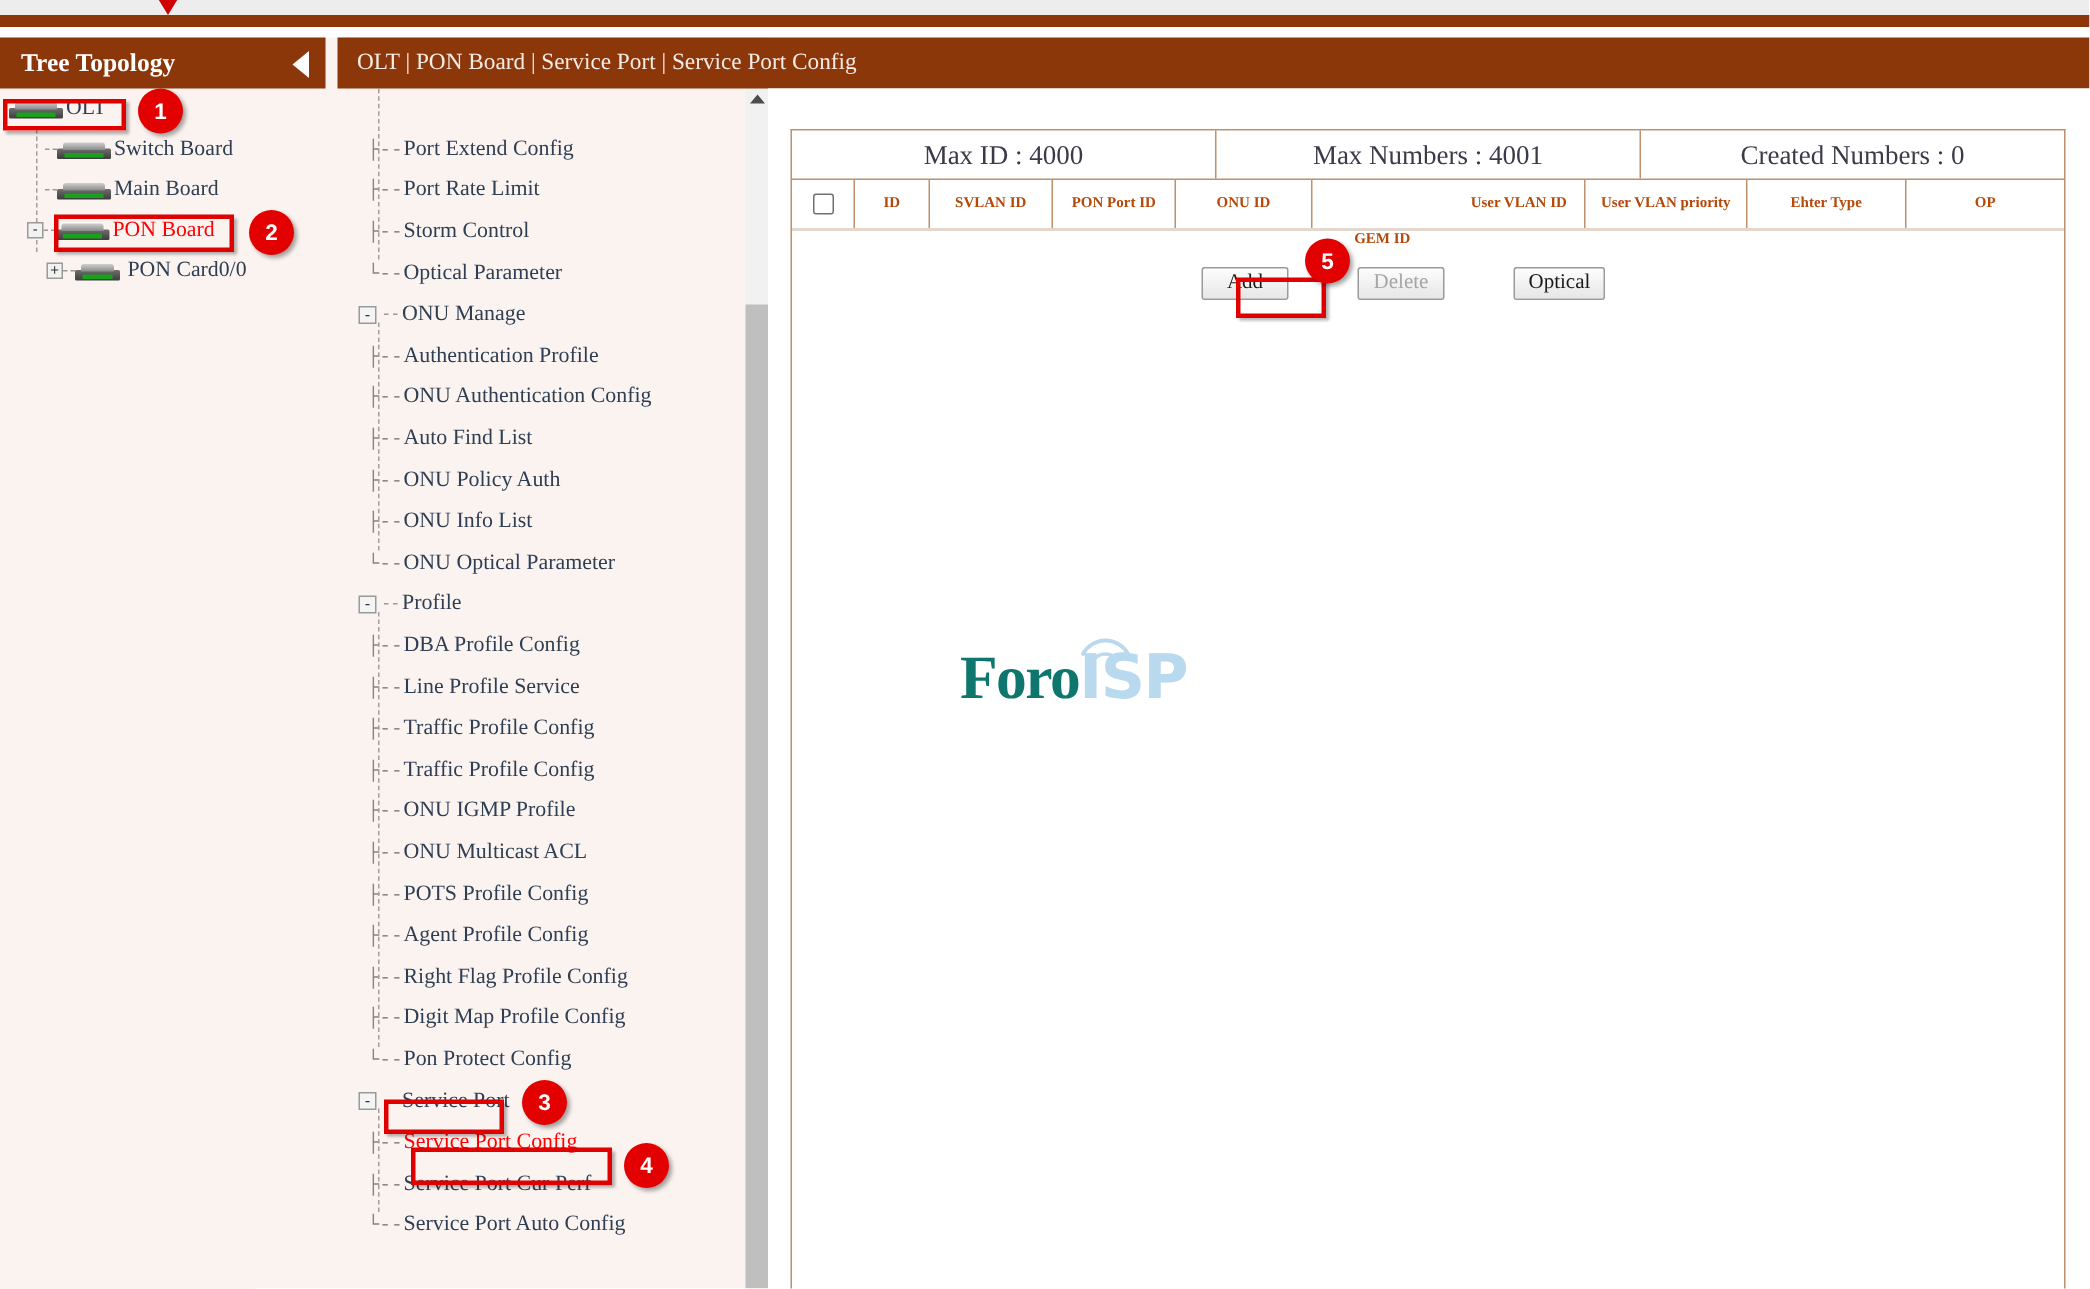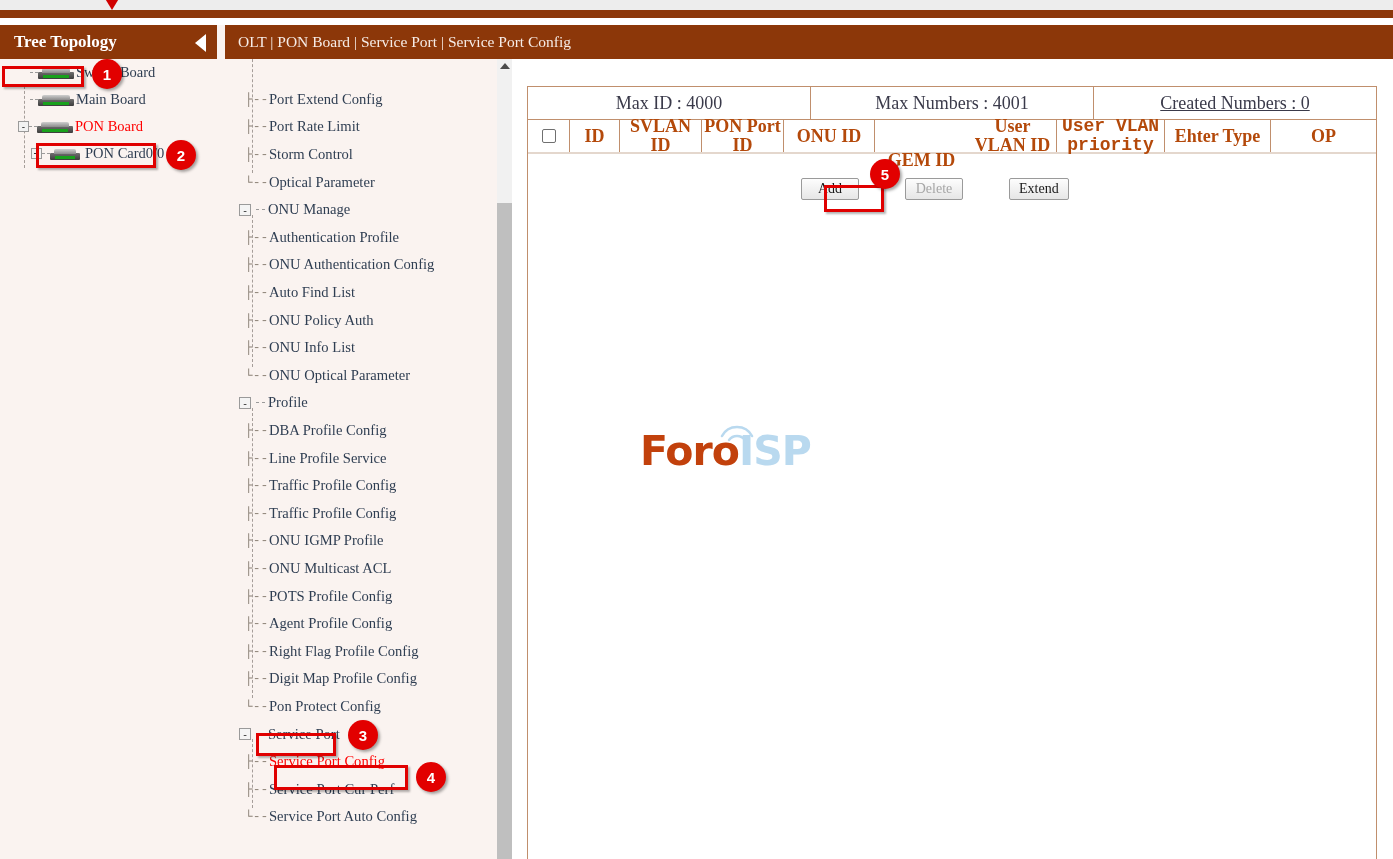--- a/index.html
+++ b/index.html
@@ -191,39 +191,39 @@
     border-bottom: none;
     background: #ffffff;
   }
   .info-row { display: flex; height: 33px; border-bottom: 1px solid #c08f6d; }
   .info-cell {
     flex: 1 1 0;
     display: flex; align-items: center; justify-content: center;
     font-size: 18px; color: #3a3a4a;
     border-right: 1px solid #c08f6d;
   }
-  .info-cell:last-child { border-right: none; text-decoration: underline; }
+  .info-cell:last-child { border-right: none; }
 
   .thead { display: flex; height: 34px; border-bottom: 2px solid #e4d7cd; }
   .th {
     display: flex; align-items: center; justify-content: center;
-    font-size: 18px; font-weight: bold; color: #b4490a;
+    font-size: 10px; font-weight: bold; color: #b4490a;
     border-right: 1px solid #c08f6d;
     text-align: center;
     line-height: 1.05;
   }
   .th:last-child { border-right: none; }
   .th.cb { flex: 0 0 42px; }
   .th.c-id { flex: 0 0 50px; }
   .th.c-sv { flex: 0 0 82px; }
   .th.c-pon { flex: 0 0 82px; }
   .th.c-onu { flex: 0 0 91px; }
   .th.c-gem { flex: 0 0 94px; margin-top: 40px; }
   .th.c-uv { flex: 0 0 88px; }
-  .th.c-up { flex: 0 0 108px; font-family: Liberation Mono, monospace; }
+  .th.c-up { flex: 0 0 108px; }
   .th.c-et { flex: 0 0 106px; }
   .th.c-op { flex: 1 1 auto; }
 
   .chk {
     width: 14px; height: 14px;
     border: 1px solid #707070;
     background: #fff;
     border-radius: 2px;
     cursor: pointer;
   }
@@ -252,21 +252,21 @@
 
   
   .watermark {
     position: absolute; left: 112px; top: 340px;
     width: 150px; height: 62px;
     font-family: "DejaVu Sans", sans-serif;
     font-size: 41px; font-weight: bold;
     letter-spacing: -1px;
     user-select: none;
   }
-  .wm-foro { color: #c2410c; }
+  .wm-foro { color: #0f766e; font-family: Liberation Serif, serif; }
   .wm-isp { color: #b9d9ef; }
   .wm-arc { position: absolute; left: 78px; top: -6px; }
 
   
   .hl {
     position: absolute;
     border: 3px solid #e00000;
     box-shadow: 2px 2px 2px rgba(0,0,0,0.30);
     pointer-events: none;
   }
@@ -297,20 +297,28 @@
 
   <div class="left-panel">
     <div class="left-header">
       <span>Tree Topology</span>
       <span class="collapse-arrow"></span>
     </div>
 
     <div class="tree">
       <div class="vline"></div>
 
+      <div class="tnode" style="padding-left:6px;">
+        <span class="dev">
+          <span class="body"></span>
+            <span class="top"></span>
+            <span class="led"></span>
+        </span>
+        <span class="lbl">OLT</span>
+      </div>
 
       <div class="tnode" style="padding-left:30px;">
         <span class="dash-h"></span>
         <span class="dev">
           <span class="body"></span>
             <span class="top"></span>
             <span class="led"></span>
         </span>
         <span class="lbl">Switch Board</span>
       </div>
@@ -498,21 +506,21 @@
         <div class="th c-gem">GEM ID</div>
         <div class="th c-uv">User VLAN ID</div>
         <div class="th c-up">User VLAN priority</div>
         <div class="th c-et">Ehter Type</div>
         <div class="th c-op">OP</div>
       </div>
 
       <div class="btnbar">
         <button class="btn">Add</button>
         <button class="btn disabled">Delete</button>
-        <button class="btn">Extend</button>
+        <button class="btn">Optical</button>
       </div>
 
       <div class="watermark">
         <span class="wm-foro">Foro</span><span class="wm-isp">ISP</span>
         <svg class="wm-arc" width="38" height="22" viewBox="0 0 38 22">
           <path d="M4 15 A17 17 0 0 1 34 15" fill="none" stroke="#b9d9ef" stroke-width="2.6" stroke-linecap="round"></path>
           <path d="M11 19 A10 10 0 0 1 27 19" fill="none" stroke="#b9d9ef" stroke-width="2.4" stroke-linecap="round"></path>
         </svg>
       </div>
     </div>

